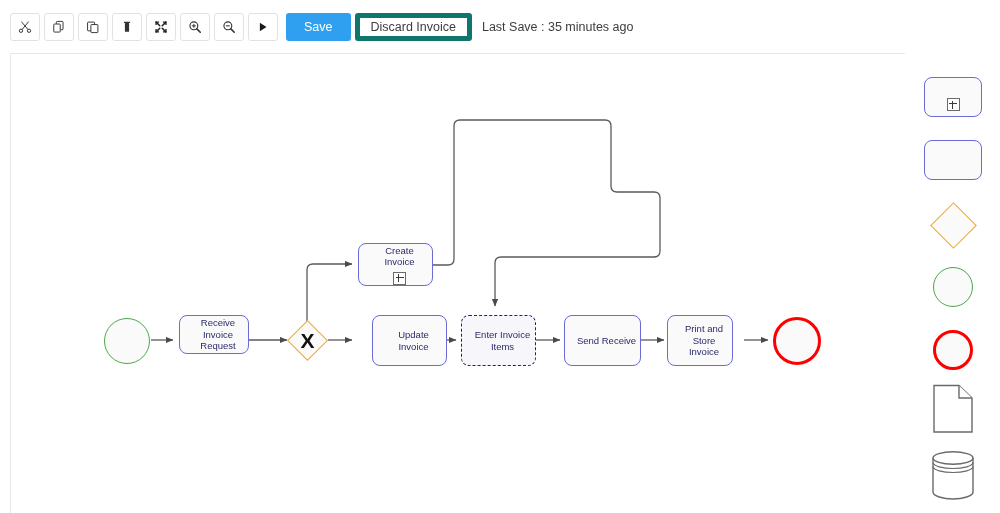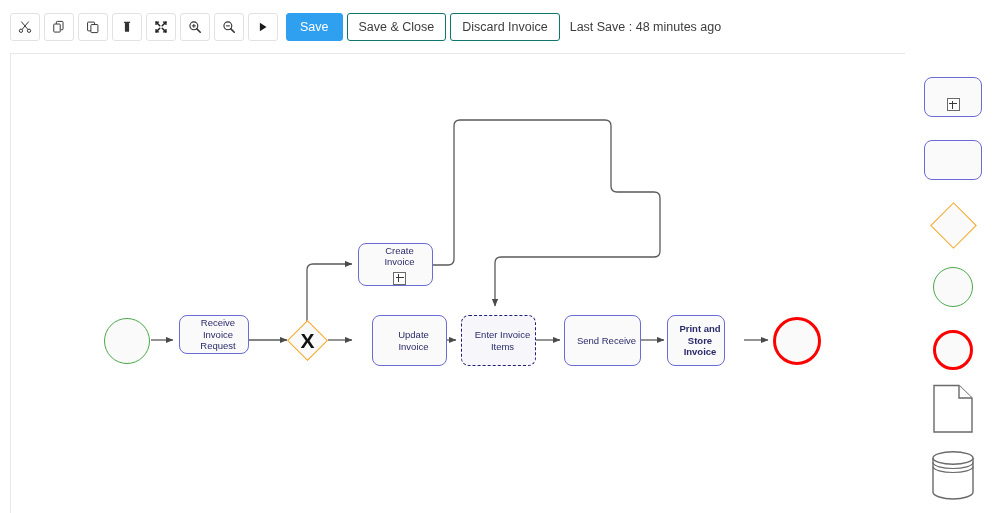--- a/index.html
+++ b/index.html
@@ -41,21 +41,21 @@
     align-items: center;
     justify-content: center;
     box-sizing: border-box;
     cursor: pointer;
     padding: 0;
   }
   .tb-icon-btn svg { display: block; }
   .tb-text-btn {
     height: 28px;
     margin-right: 4px;
-    border: 1px solid #0f766e;
+    border: 5px solid #0f766e;
     border-radius: 3px;
     background: #ffffff;
     font-family: "Liberation Sans", sans-serif;
     font-size: 12.5px;
     color: #3d3d3d;
     padding: 0 11px;
     display: flex;
     align-items: center;
     box-sizing: border-box;
     cursor: pointer;
@@ -319,23 +319,22 @@
     <span>
       <svg width="14" height="14" viewBox="0 0 16 16">
         <path d="M4.4 3.2 L12 8 L4.4 12.8 Z" fill="#1a1a1a"></path>
       </svg>
     </span>
   </button>
 
   <div class="sep-gap"></div>
 
   <button class="tb-text-btn primary">Save</button>
-  <button class="tb-text-btn">Save &amp; Close</button>
   <button class="tb-text-btn">Discard Invoice</button>
-  <span class="tb-status">Last Save : 48 minutes ago</span>
+  <span class="tb-status">Last Save : 35 minutes ago</span>
 </div>
 
 <div id="canvas">
 
   <svg id="canvas-svg" width="895" height="460">
     <defs>
       <marker id="arw" markerWidth="9" markerHeight="9" refX="7.2" refY="3.2" orient="auto" markerUnits="userSpaceOnUse">
         <path d="M0,0 L7.6,3.2 L0,6.4 z" fill="#4a4a4a"></path>
       </marker>
     </defs>
@@ -384,21 +383,21 @@
   </div>
 
   <div class="node task selected" style="left:450px; top:261px; width:75px; height:51px;">
     <span class="label">Enter Invoice Items</span>
   </div>
 
   <div class="node task" style="left:553px; top:261px; width:77px; height:51px;">
     <span class="label">Send Receive</span>
   </div>
 
-  <div class="node task" style="left:656px; top:261px; width:58px; height:51px;font-weight:bold;">
+  <div class="node task" style="left:656px; top:261px; width:66px; height:51px;">
     <span class="label">Print and Store Invoice</span>
   </div>
 
   <div class="node event-circle event-end" style="left:762px; top:263px; width:48px; height:48px;"></div>
 </div>
 
 <div id="palette">
 
   <div class="pal-item" style="top:22px; height:44px;">
     <span class="pal-task">

